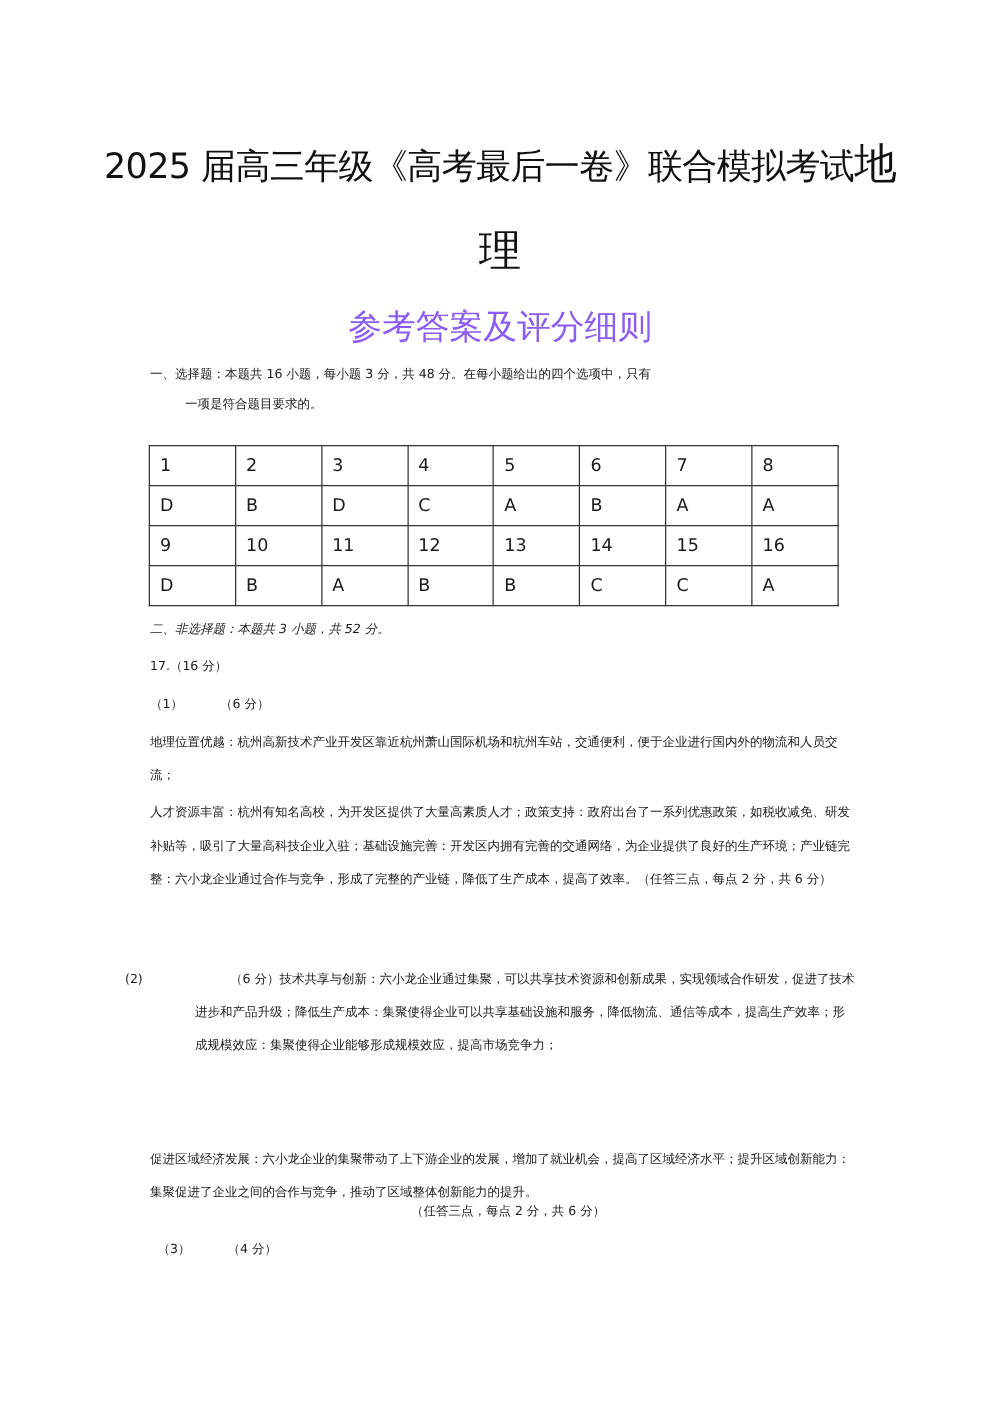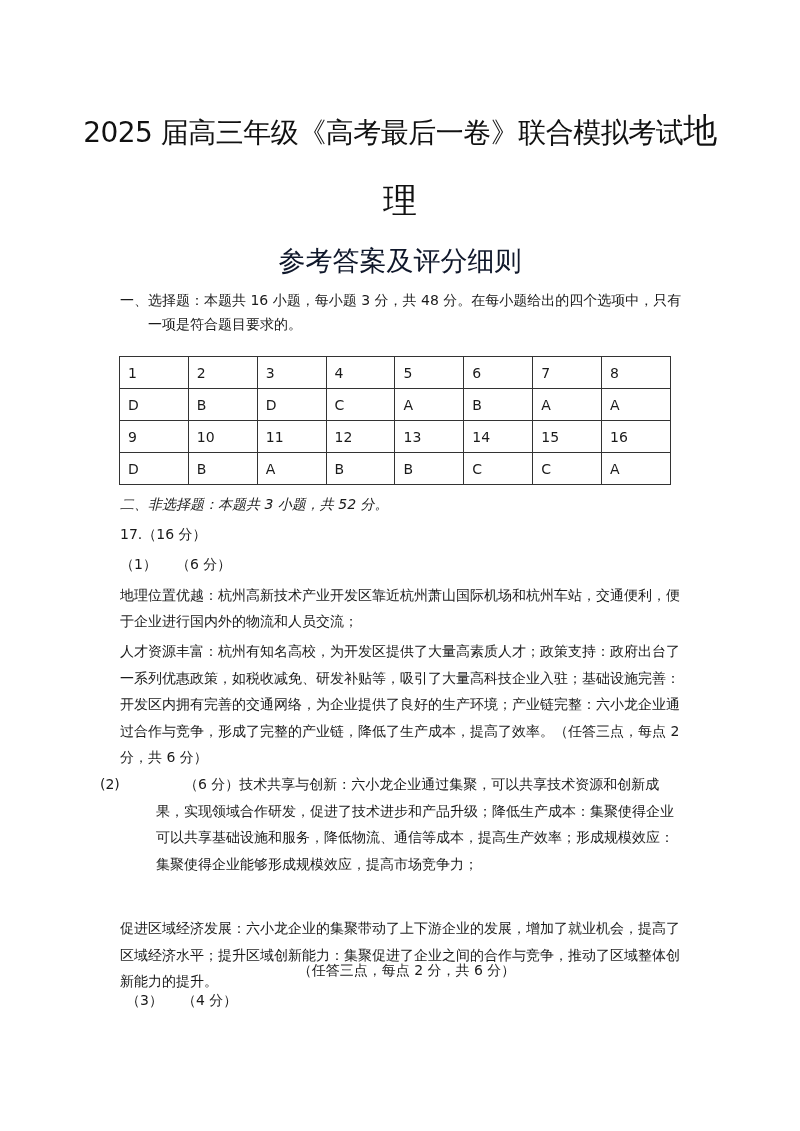--- a/index.html
+++ b/index.html
@@ -41,28 +41,28 @@
       text-align: center;
       font-size: 34px;
       color: #111;
     }
     .subtitle {
       position: absolute;
       left: 0; width: 800px;
       top: 243px;
       text-align: center;
       font-size: 27px;
-      color: #0f172a;
+      color: #8b5cf6;
       letter-spacing: 0px;
     }
     .text-block {
       position: absolute;
       left: 120px;
       width: 565px;
-      font-size: 14px;
+      font-size: 10px;
       line-height: 24px;
       color: #1a1a1a;
     }
     .indent-hang {
       padding-left: 28px;
       text-indent: -28px;
     }
     .answer-table {
       position: absolute;
       left: 119px;

